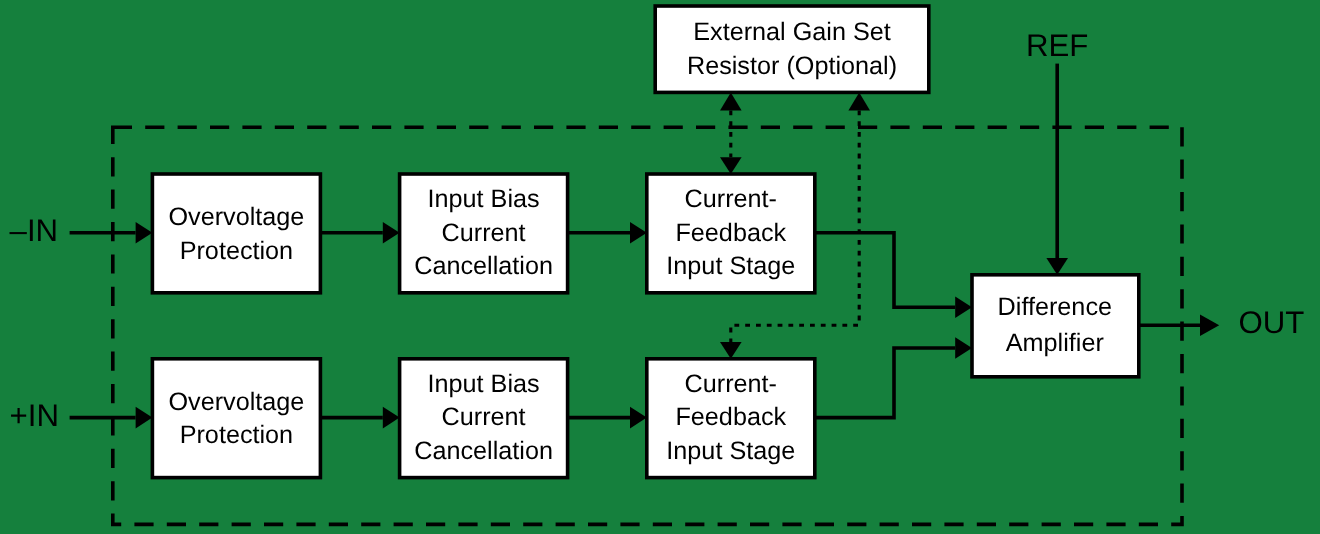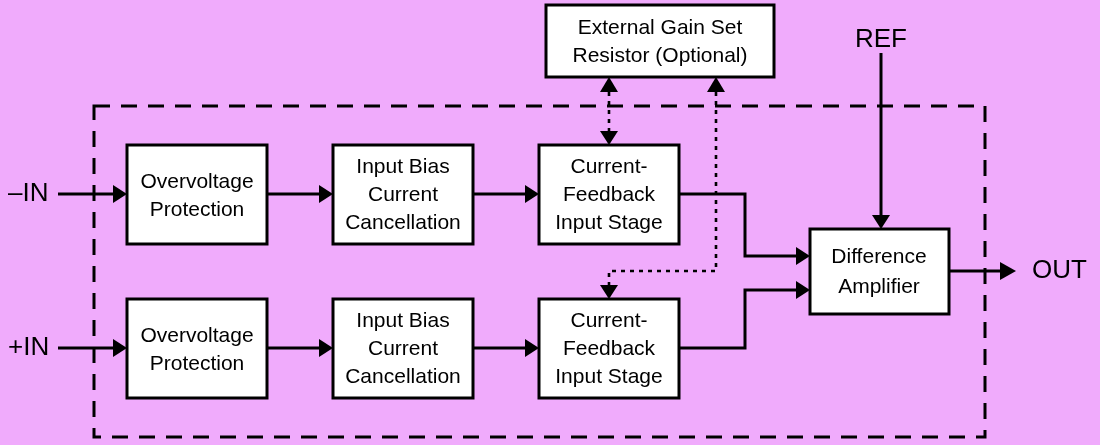--- a/index.html
+++ b/index.html
@@ -11,21 +11,21 @@
   body {
     width: 1100px;
     height: 445px;
     font-family: "Liberation Sans", sans-serif;
     overflow: hidden;
   }
   #diagram-root {
     position: relative;
     width: 1100px;
     height: 445px;
-    background: #f0abfc;
+    background: #15803d;
   }
   svg#block-diagram {
     display: block;
     width: 1100px;
     height: 445px;
   }
   .blk-rect {
     fill: #ffffff;
     stroke: #000000;
     stroke-width: 3;

